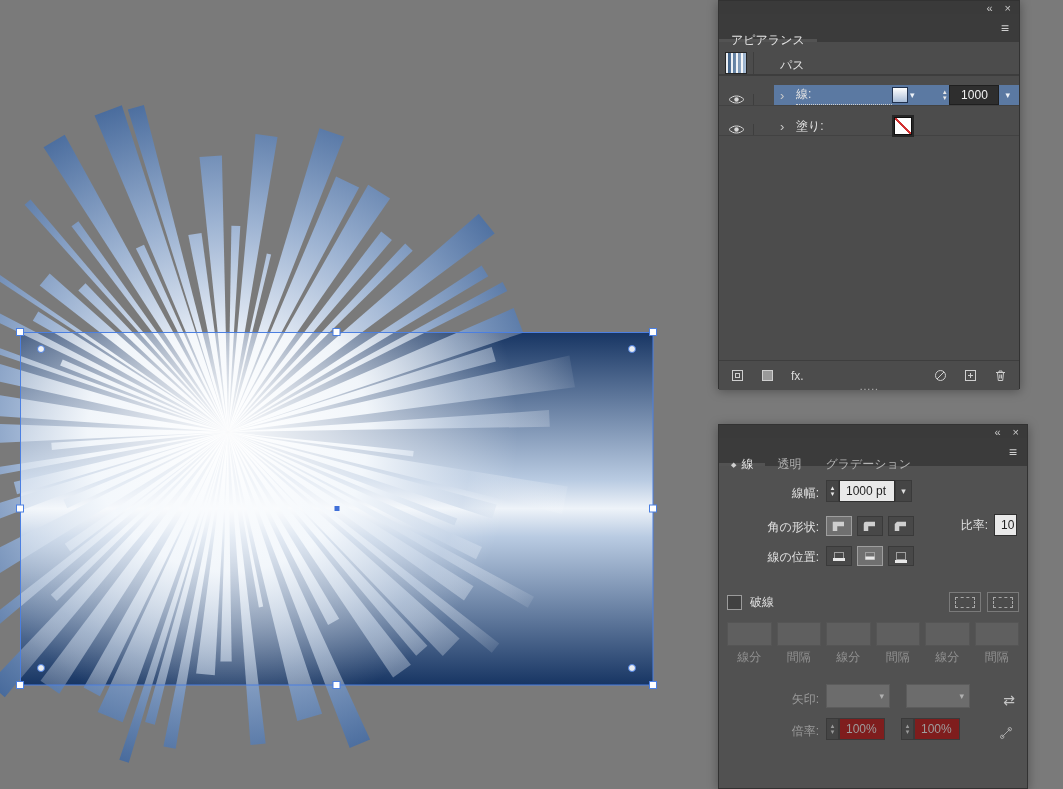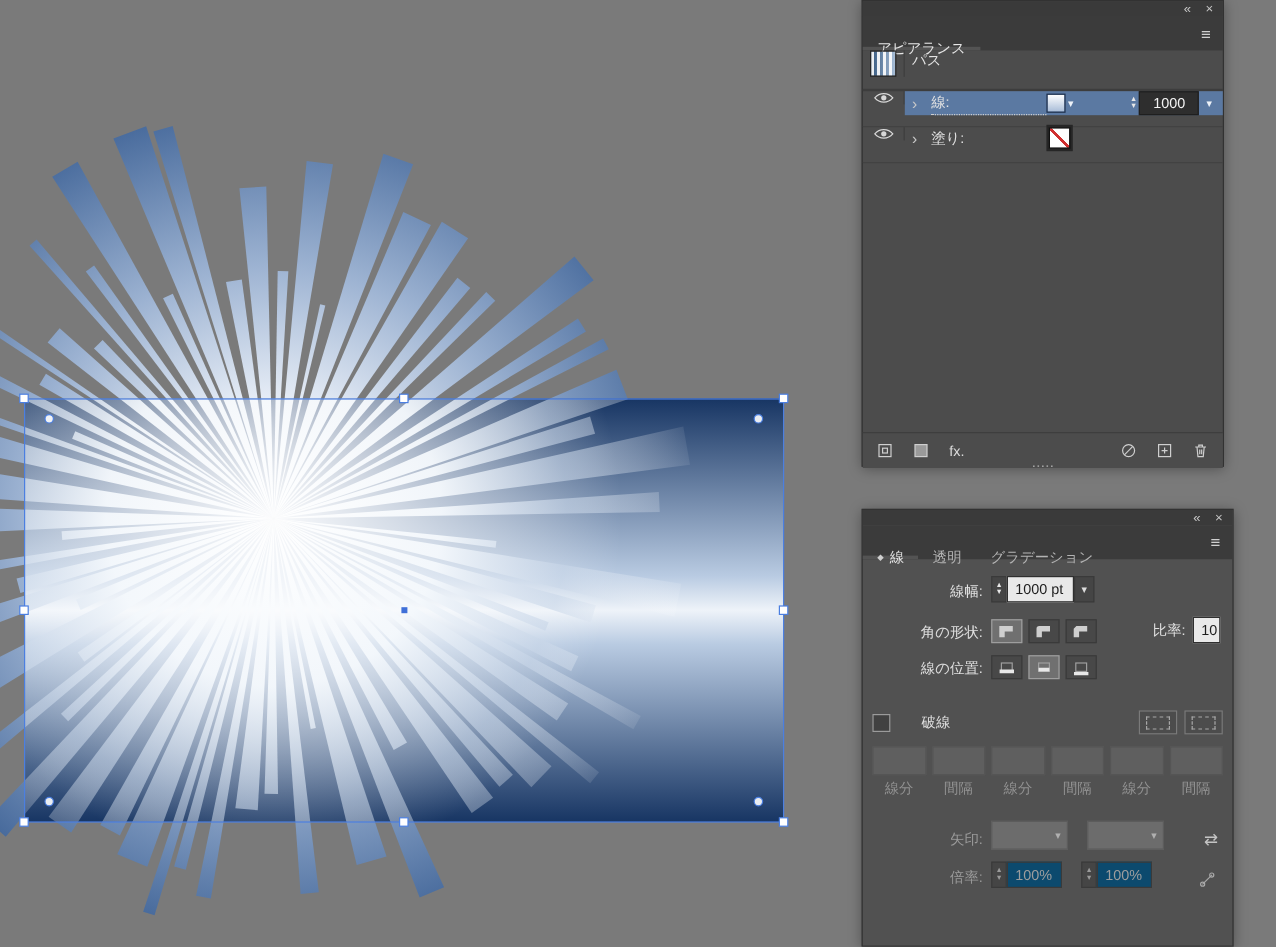--- a/index.html
+++ b/index.html
@@ -18,21 +18,21 @@
   .strip-ic{color:#c9c9c9;font-size:11px;line-height:10px;cursor:pointer;}
   .tabbar{height:28px;background:#3b3b3b;display:flex;align-items:stretch;}
   .tab{padding:0 12px;display:flex;align-items:center;gap:5px;color:#b3b3b3;cursor:pointer;white-space:nowrap;margin-top:25px;}
   .tab.active{background:#535353;color:#e6e6e6;}
   .tab-menu{margin-left:auto;padding:0 10px;display:flex;align-items:center;color:#d0d0d0;font-size:14px;cursor:pointer;}
   .tab-diamond{font-size:7px;color:#cfcfcf;}
 
   
   .appearance{left:718px;top:0;width:302px;height:389px;background:#4c4c4c;}
   .ap-body{position:relative;height:348px;}
-  .ap-row{display:flex;align-items:flex-start;border-bottom:1px solid #424242;height:29px;}
+  .ap-row{display:flex;align-items:flex-end;border-bottom:1px solid #424242;height:29px;gap:20px;}
   .ap-row.path-row{height:32px;border-bottom:2px solid #3d3d3d;}
   .eye-col{width:34px;flex:none;border-right:1px solid #3e3e3e;display:flex;align-items:center;justify-content:center;}
   .ap-content{flex:1;display:flex;align-items:center;padding:0 6px;min-width:0;}
   .ap-content.selected{background:#5b79a2;}
   .disc{width:16px;flex:none;color:#c9c9c9;font-size:13px;line-height:1;}
   .indent{width:16px;flex:none;}
   .ap-label{color:#e4e4e4;white-space:nowrap;}
   .ap-label.link{border-bottom:1px dotted #cfcfcf;padding-bottom:1px;}
   .lbl-w{width:96px;flex:none;}
   .lbl-w2{width:112px;flex:none;}
@@ -62,33 +62,33 @@
   .dim{color:#9a9a9a !important;}
   .combo{display:flex;align-items:center;}
   .combo .stepper{background:#454545;border:1px solid #3a3a3a;width:13px;height:22px;box-sizing:border-box;}
   .field-light{height:22px;box-sizing:border-box;background:#e9e9e9;color:#1e1e1e;display:flex;align-items:center;padding:0 6px;border:1px solid #2f2f2f;}
   .fw{width:56px;}
   .chev-box{width:17px;height:22px;box-sizing:border-box;background:#454545;border:1px solid #3a3a3a;color:#ddd;display:flex;align-items:center;justify-content:center;font-size:9px;cursor:pointer;}
   .tool-btn{width:26px;height:20px;background:#484848;border:1px solid #3a3a3a;display:flex;align-items:center;justify-content:center;margin-right:5px;cursor:pointer;box-sizing:border-box;}
   .tool-btn.active{background:#707070;border-color:#9e9e9e;}
   .ratio-group{margin-left:auto;display:flex;align-items:center;gap:6px;padding-right:2px;}
   .field-ratio{width:23px;}
-  .dash-head{display:flex;align-items:center;margin:26px 8px 10px;gap:18px;}
+  .dash-head{display:flex;align-items:center;margin:26px 8px 10px;}
   .checkbox{width:13px;height:13px;background:#414141;border:1px solid #9b9b9b;margin-right:8px;cursor:pointer;}
   .dash-presets{margin-left:auto;display:flex;gap:6px;}
   .preset-btn{width:30px;height:18px;border:1px solid #7a7a7a;background:#4c4c4c;display:flex;align-items:center;justify-content:center;cursor:pointer;}
   .preset-inner{width:18px;height:9px;border:1px dashed #a8a8a8;}
   .dash-fields{display:flex;gap:5px;margin:0 8px;}
   .dash-field{flex:1;height:24px;background:#5f5f5f;border:1px solid #555;box-sizing:border-box;}
   .dash-labels{display:flex;gap:5px;margin:3px 8px 18px;}
   .dash-label{flex:1;text-align:center;color:#929292;}
   .dd{width:64px;height:24px;box-sizing:border-box;background:#6c6c6c;border:1px solid #5c5c5c;color:#b0b0b0;display:flex;align-items:center;justify-content:flex-end;padding:0 5px;font-size:9px;cursor:pointer;}
   .dd.second{margin-left:16px;}
   .swap{margin-left:auto;color:#c4c4c4;font-size:14px;padding-right:4px;cursor:pointer;}
-  .field-dark{width:46px;height:22px;box-sizing:border-box;background:#0c4a6e;border:1px solid #3a3a3a;color:#9d9d9d;display:flex;align-items:center;padding:0 6px;}
+  .field-dark{width:46px;height:22px;box-sizing:border-box;background:#7f1d1d;border:1px solid #3a3a3a;color:#9d9d9d;display:flex;align-items:center;padding:0 6px;}
   .gap16{width:16px;flex:none;}
   .link-ic{margin-left:auto;padding-right:6px;display:flex;align-items:center;}
   svg.icon{display:block;}
 </style>
 </head>
 <body>
 
 <svg id="artwork" width="1063" height="789" viewBox="0 0 1063 789">
   <defs>
     <radialGradient id="rayGrad" gradientUnits="userSpaceOnUse" cx="228" cy="432" r="350">

